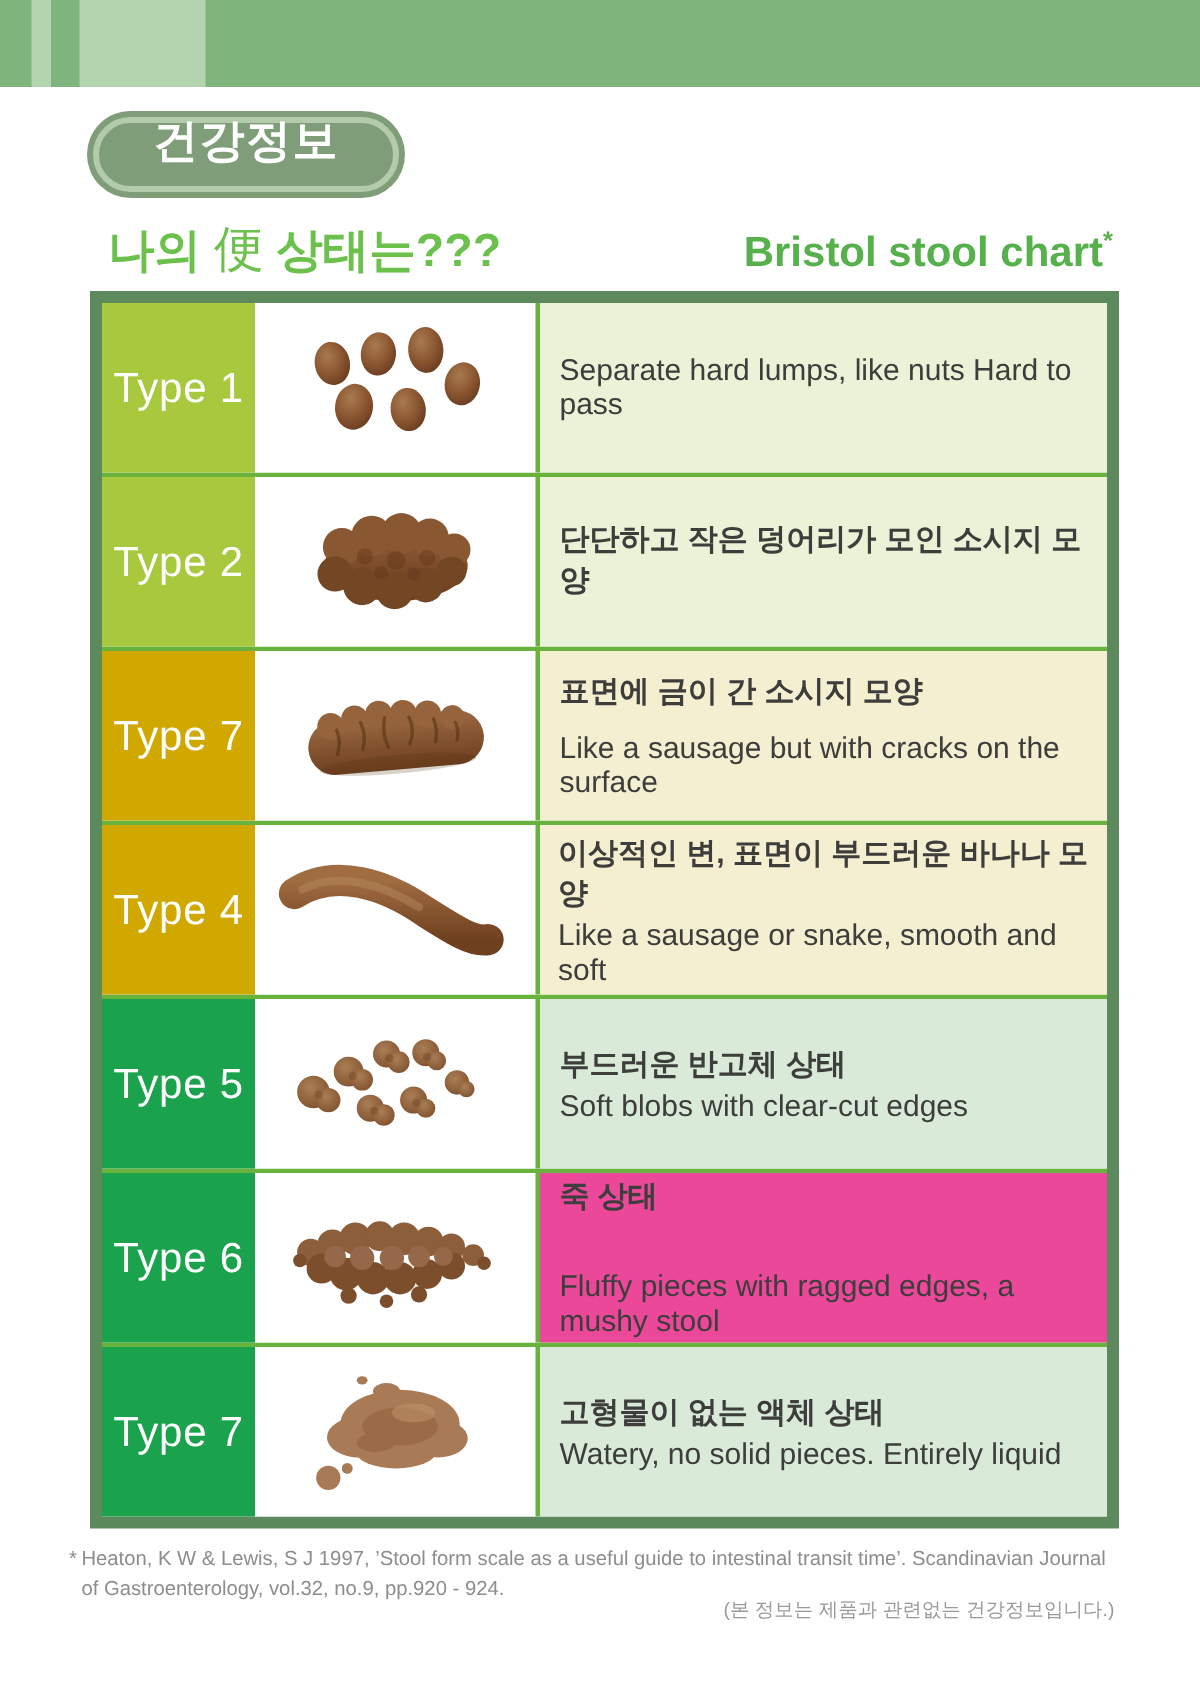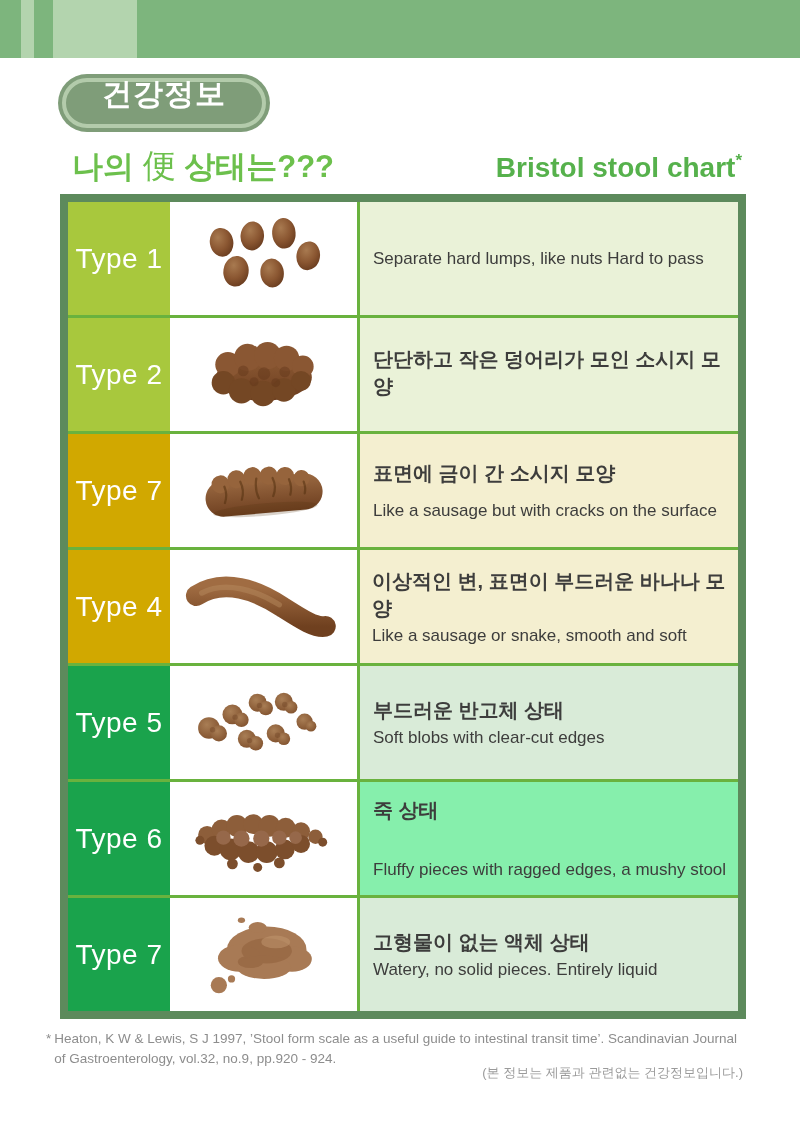--- a/index.html
+++ b/index.html
@@ -42,21 +42,21 @@
     width:102px;flex:0 0 102px;display:flex;align-items:center;justify-content:center;
     color:#fff;font-size:28px;letter-spacing:0.5px;
   }
   .img-cell{
     width:190px;flex:0 0 190px;background:#fff;box-sizing:border-box;
     border-right:3px solid var(--grid-line,#69b23e);
     display:flex;align-items:center;justify-content:center;
   }
   .desc-cell{flex:1;display:flex;flex-direction:column;justify-content:center;padding-left:13px;padding-right:6px;}
   .desc-cell .ko{font-size:20px;font-weight:700;color:var(--desc-text,#3d3d3c);margin-bottom:4px;}
-  .desc-cell .en{font-size:17px;color:var(--desc-text,#3d3d3c);}
+  .desc-cell .en{font-size:20px;color:var(--desc-text,#3d3d3c);}
   
   .footnote{
     position:absolute;left:46px;top:1029px;width:694px;display:flex;
     font-size:13.5px;line-height:1.45;color:var(--footnote-text,#8d8d8d);
   }
   .footnote .ast{flex:0 0 auto;padding-right:3px;}
   .disclaimer{
     position:absolute;right:57px;top:1064px;
     font-size:13px;color:#9a9a9a;
   }
@@ -272,21 +272,21 @@
       </g>
       <g fill="#7c4e2c">
         <circle cx="60" cy="84" r="6"></circle>
                 <circle cx="88" cy="88" r="5"></circle>
                 <circle cx="112" cy="83" r="6"></circle>
         <circle cx="24" cy="58" r="5"></circle>
                 <circle cx="160" cy="60" r="5"></circle>
       </g>
     </svg>
           </div>
-          <div class="desc-cell" style="background: #86efac; gap: 32px;">
+          <div class="desc-cell" style="background: #ec4899; gap: 32px;">
             <div class="ko">죽 상태</div>
             <div class="en">Fluffy pieces with ragged edges, a mushy stool</div>
           </div>
         </div>
         <div class="row">
           <div class="type-cell" style="background: rgb(26, 163, 76);">Type 7</div>
           <div class="img-cell">
             <svg viewBox="0 0 190 113" width="172" height="102">
       <g fill="#a87a55">
         <ellipse cx="98" cy="50" rx="44" ry="25"></ellipse>

